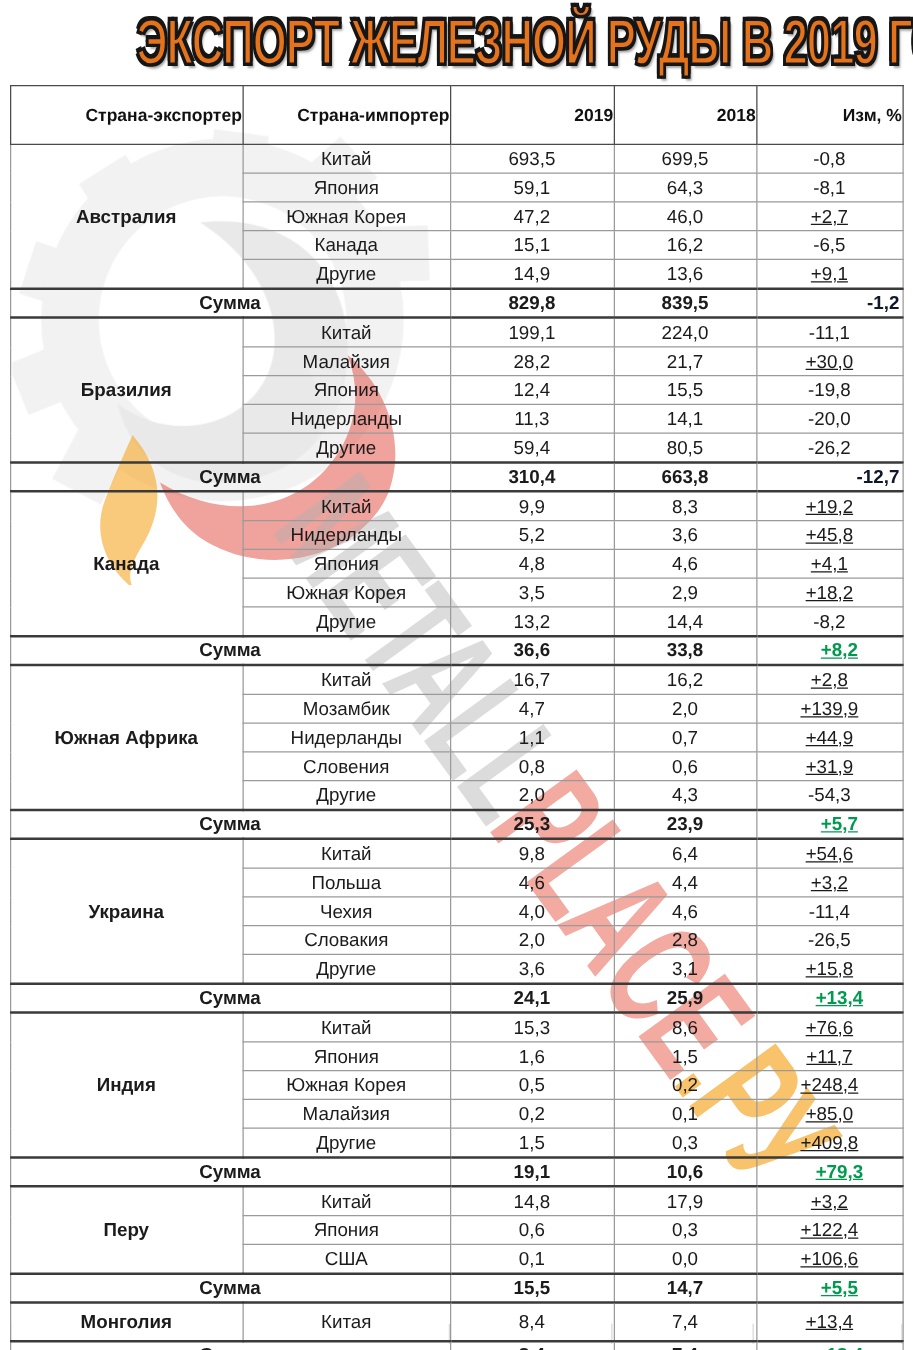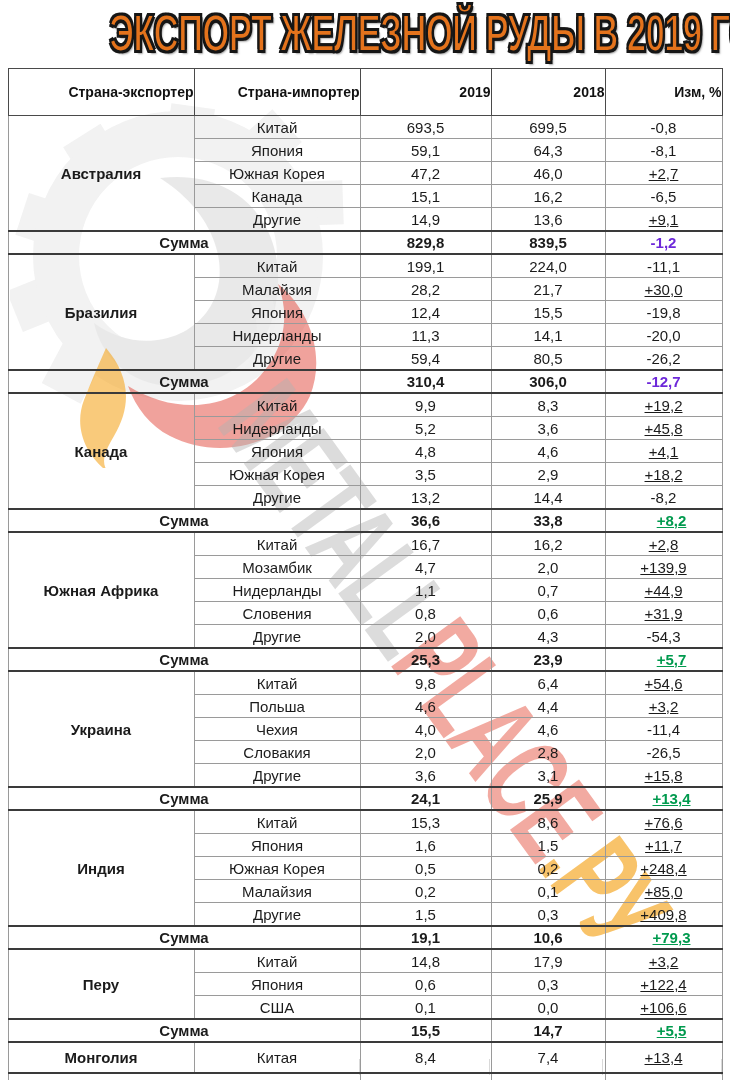--- a/index.html
+++ b/index.html
@@ -60,21 +60,21 @@
   }
   td.exporter{font-size:21px;font-weight:bold;color:#0d0d0d;}
   tr.tall td{height:29px;margin-top:24px;}
   tr.sum-row td{
     border-top:2px solid #3a3a3a;border-bottom:2px solid #3a3a3a;
     font-weight:bold;height:21px;
   }
   .pos{color:#00a45c;text-decoration:underline;}
   .neg{color:#ff0000;}
   tr.sum-row .pos{color:#009a4e;padding-left:18px;}
-  tr.sum-row .neg{color:#6d28d9;}
+  tr.sum-row .neg{color:#0f172a;text-align:right;}
 </style>
 </head>
 <body>
 
 <svg class="wm-logo" width="420" height="380" viewBox="0 0 420 380">
   <g opacity="0.55">
     <g fill="#e7e7e7">
       <rect x="158" y="18" width="44" height="46" transform="rotate(8 180 41)"></rect>
       <rect x="238" y="30" width="44" height="46" transform="rotate(48 260 53)"></rect>
       <rect x="288" y="92" width="44" height="46" transform="rotate(88 310 115)"></rect>
@@ -187,21 +187,21 @@
       </tr>
       <tr>
         <td>Другие</td>
         <td>59,4</td>
         <td>80,5</td>
         <td class="neg">-26,2</td>
       </tr>
       <tr class="sum-row">
         <td colspan="2">Сумма</td>
         <td>310,4</td>
-        <td>306,0</td>
+        <td>663,8</td>
         <td class="neg">-12,7</td>
       </tr>
       <tr>
         <td rowspan="5" class="exporter">Канада</td>
         <td>Китай</td>
         <td>9,9</td>
         <td>8,3</td>
         <td class="pos">+19,2</td>
       </tr>
       <tr>

